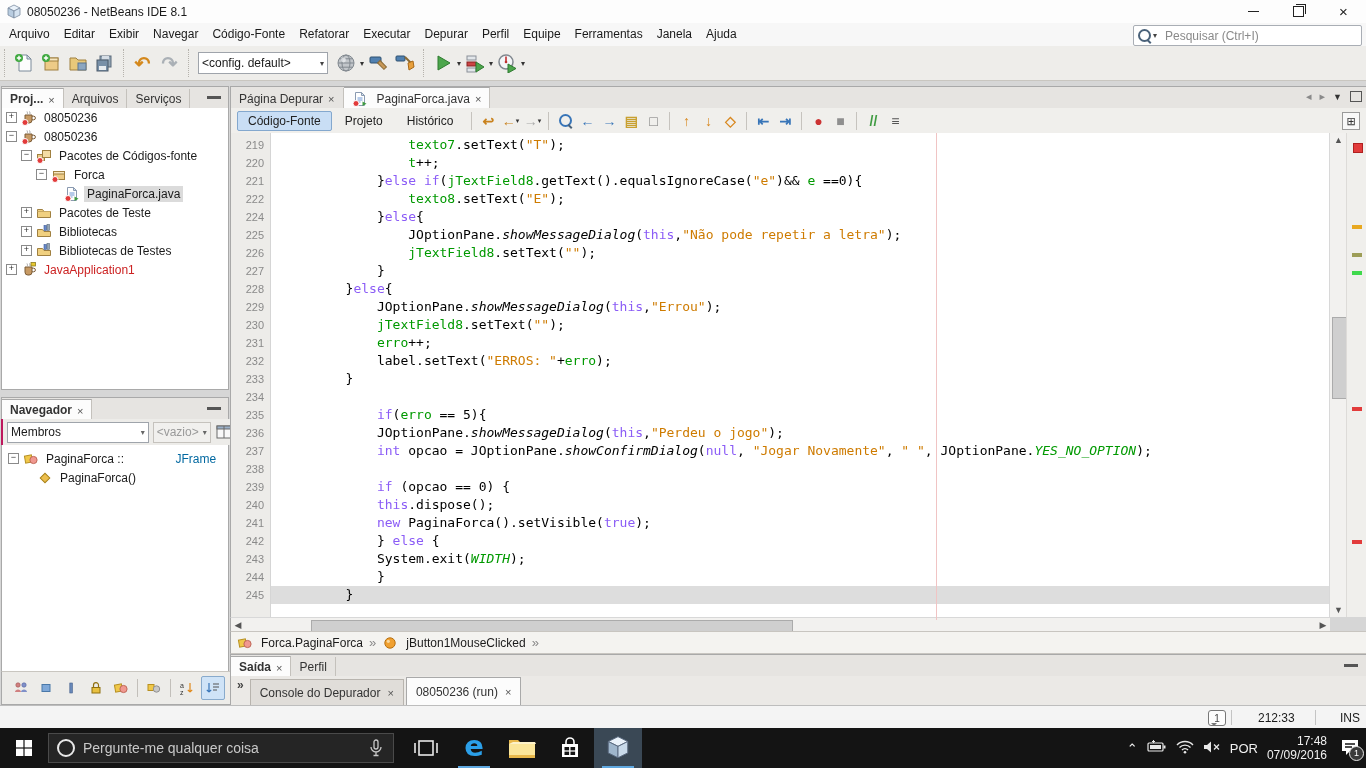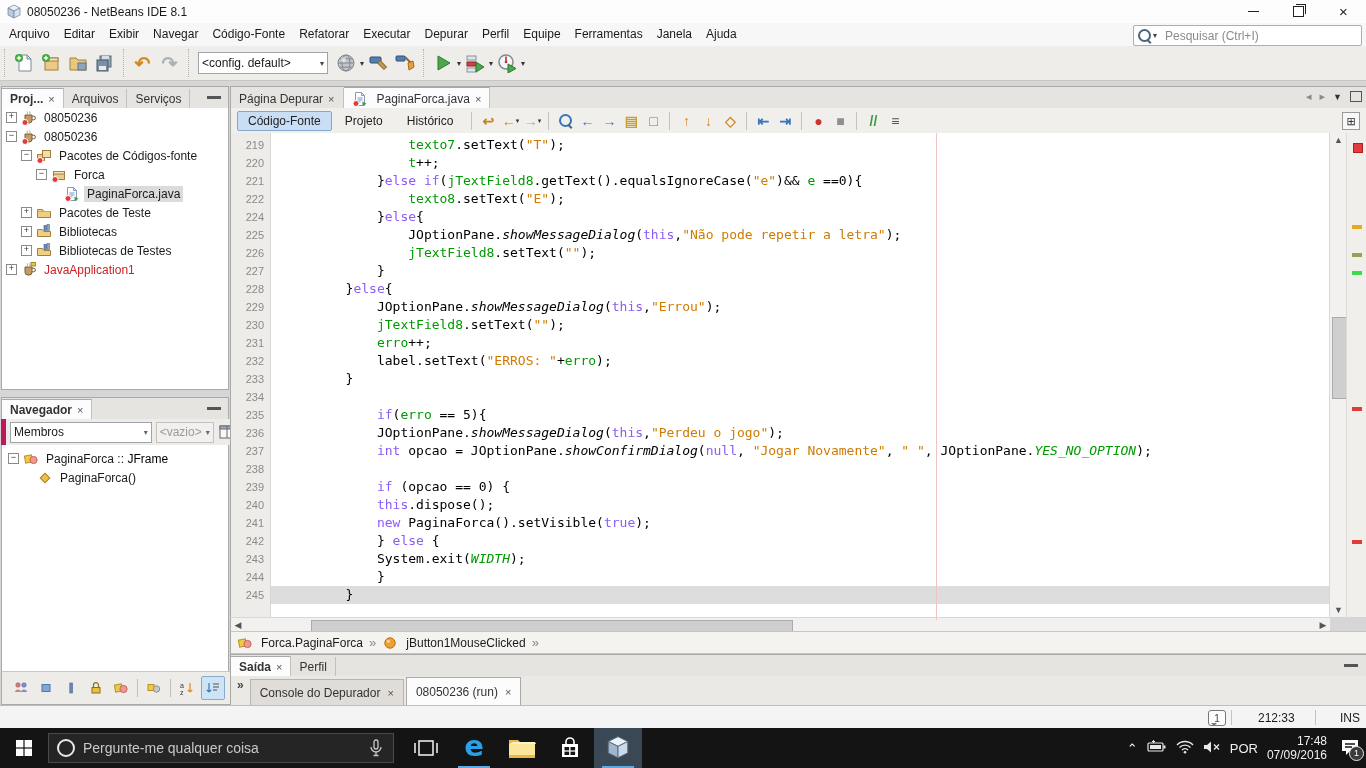--- a/index.html
+++ b/index.html
@@ -25,40 +25,40 @@
   .toolbar{left:0;top:46px;width:1366px;height:34px;background:#EEEDEA;border-bottom:1px solid #C9C6C0;display:flex;align-items:center;padding-left:4px;}
   .tb-group{display:flex;align-items:center;height:28px;padding:0 5px;border-left:1px dotted #B5B2AC;}
   .tb-group:first-child{border-left:1px dotted #B5B2AC;}
   .tb-btn{width:27px;height:26px;display:flex;align-items:center;justify-content:center;border-radius:2px;}
   .tb-glyph{font-size:19px;font-weight:bold;line-height:1;}
   .tb-dd{font-size:8px;color:#333;margin-left:1px;}
   .config-select{width:122px;height:20px;background:#fff;border:1px solid #9FA4AB;display:flex;align-items:center;justify-content:space-between;padding:0 3px;margin:0 4px;}
   .config-select .dd{font-size:8px;color:#444;}
   
   .tabrow{background:#E6E4E1;border:1px solid #A9A9A9;display:flex;align-items:flex-end;}
-  .ptab{padding:3px 8px 3px 8px;color:#333;border-right:1px solid #C4C1BC;display:flex;align-items:center;gap:5px;}
+  .ptab{padding:3px 8px 3px 8px;color:#333;border-right:1px solid #C4C1BC;display:flex;align-items:flex-end;gap:5px;}
   .ptab.active{background:#FCFCFC;font-weight:bold;border-top:1px solid #A9A9A9;}
   .tab-x{color:#555;font-size:11px;font-weight:normal;}
   .min-btn{position:absolute;width:14px;height:3px;background:#555;}
   
   .projects-body{left:1px;top:108px;width:226px;height:281px;background:#fff;border:1px solid #A9A9A9;border-top:none;overflow:hidden;}
   .trow{height:19px;display:flex;align-items:center;white-space:nowrap;}
   .handle{width:9px;height:9px;border:1px solid #8A8A8A;background:#fff;font-size:9px;line-height:7px;text-align:center;color:#333;margin-right:4px;flex:none;}
   .handle.none{border:none;background:transparent;}
   .ticon{width:16px;height:16px;display:inline-flex;margin-right:4px;flex:none;}
   .tlabel{padding:1px 3px;}
   .tlabel.selbg{background:#DBDBDB;}
   .errtext{color:#CC2222;}
   
-  .nav-toolbar{left:1px;top:419px;width:226px;height:26px;background:#EDECE9;border-left:5px solid #be185d;border-right:1px solid #A9A9A9;display:flex;align-items:center;gap:4px;padding-left:4px;}
+  .nav-toolbar{left:1px;top:419px;width:226px;height:26px;background:#EDECE9;border-left:2px solid #be185d;border-right:1px solid #A9A9A9;display:flex;align-items:center;gap:4px;padding-left:4px;}
   .nb-select{height:19px;background:#fff;border:1px solid #9FA4AB;display:flex;align-items:center;justify-content:space-between;padding:0 3px;}
   .nb-select.disabled{background:#F1F0EE;color:#9A9A9A;border-color:#C5C2BD;}
   .nb-select .dd{font-size:8px;color:#666;margin-left:4px;}
   .navigator-body{left:1px;top:445px;width:226px;height:226px;background:#fff;border:1px solid #A9A9A9;border-top:none;overflow:hidden;padding-top:4px;}
-  .typetext{color:#000000;}
+  .typetext{color:#0369a1;margin-left:48px;}
   .nav-filter{left:1px;top:671px;width:226px;height:32px;background:#EDECE9;border:1px solid #A9A9A9;border-top:1px solid #C9C6C0;display:flex;align-items:center;gap:3px;padding-left:8px;}
   .filt{width:22px;height:22px;display:flex;align-items:center;justify-content:center;border-radius:2px;}
   .filt.active{background:#CFE3F7;border:1px solid #88AACC;}
   .fsep{width:1px;height:18px;background:#C2BFBA;margin:0 2px;}
   
   .editor-tabs{left:230px;top:86px;width:1136px;height:22px;background:#E6E4E1;border:1px solid #A9A9A9;border-bottom:none;display:flex;align-items:flex-end;}
   .etab{height:21px;display:flex;align-items:center;gap:5px;padding:0 8px;border-right:1px solid #C4C1BC;color:#333;}
   .etab.active{background:#FCFCFC;border-top:1px solid #A9A9A9;}
   .tab-ctrls{position:absolute;right:4px;top:90px;display:flex;gap:8px;color:#8A8A8A;font-size:11px;align-items:center;}
   .tab-ctrls .dk{color:#333;}

